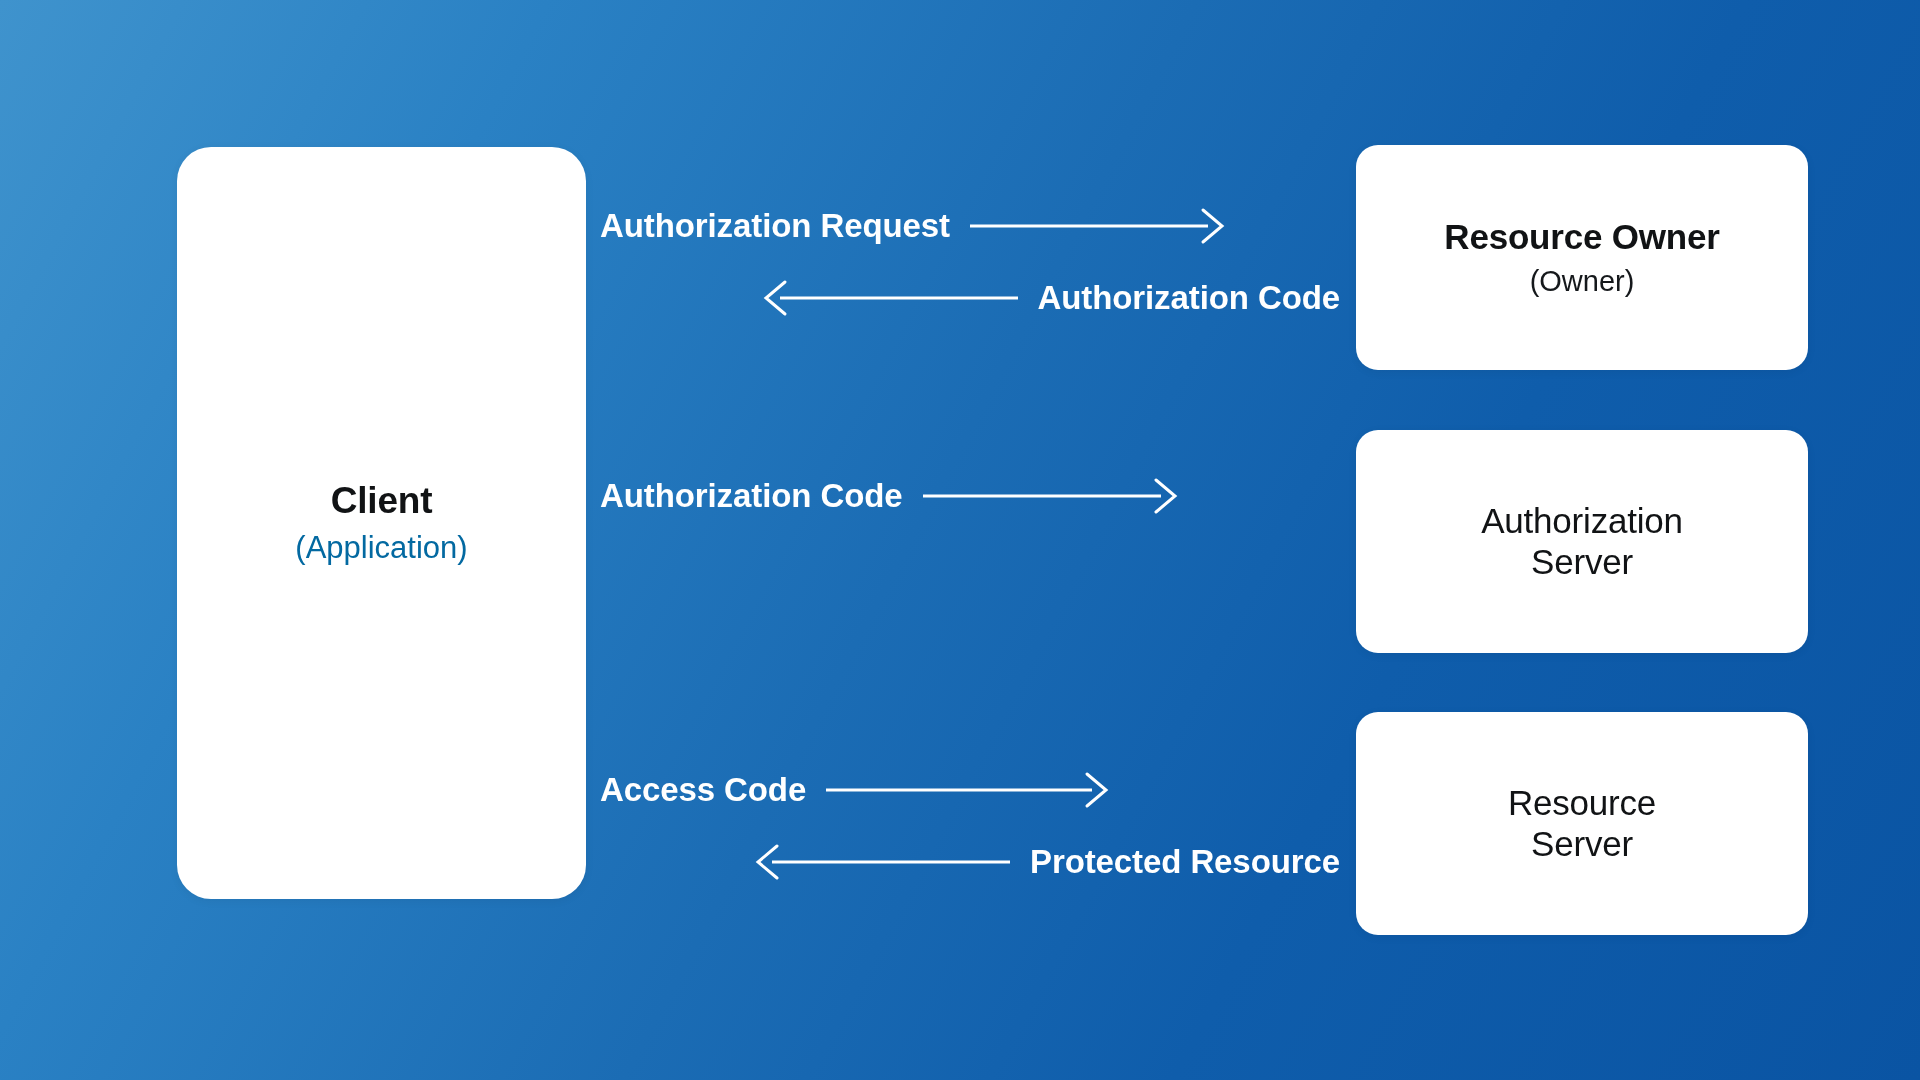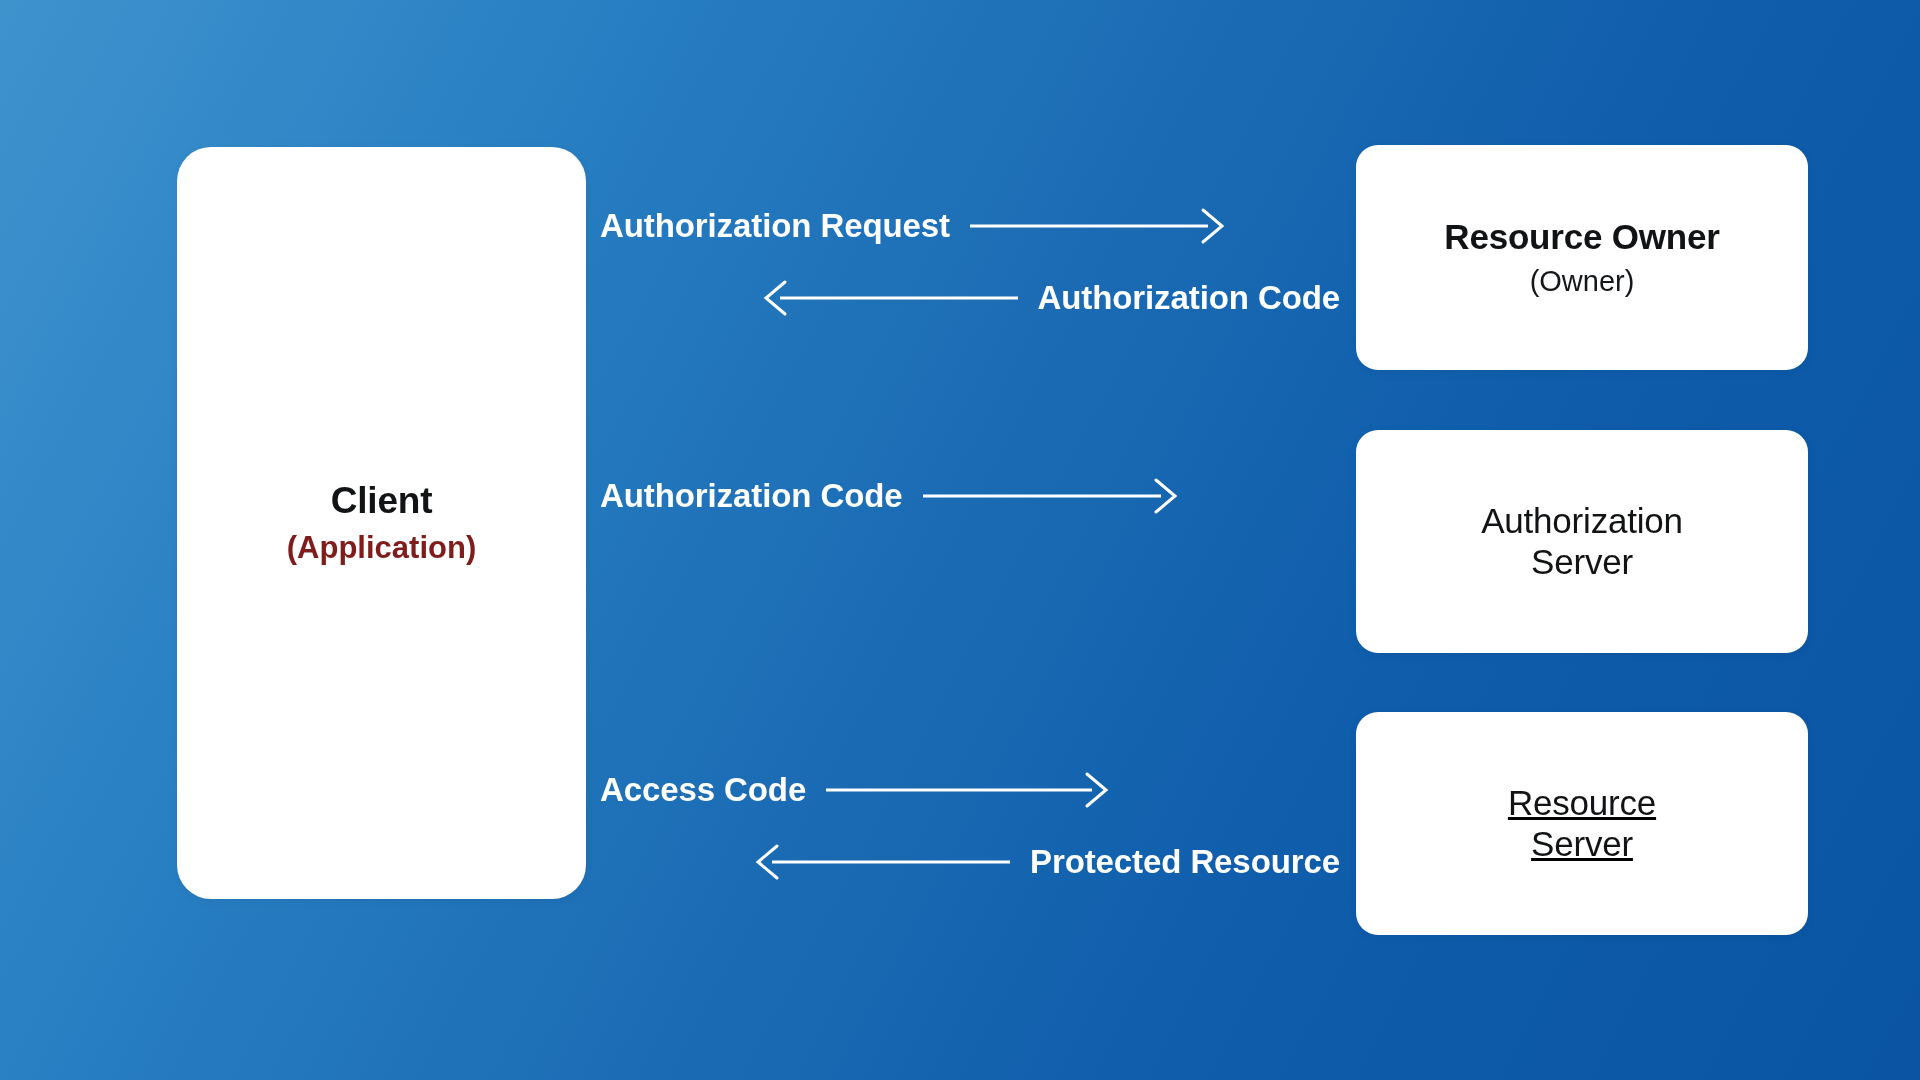--- a/index.html
+++ b/index.html
@@ -20,38 +20,38 @@
     display:flex; flex-direction:column;
     align-items:center; justify-content:center;
     box-shadow:0 2px 10px rgba(0,0,0,0.06);
     margin-left:12px;
   }
   #client-box .title {
     font-size:37px; font-weight:bold; color:#111315;
     letter-spacing:-0.2px; line-height:1.1;
   }
   #client-box .sub {
-    font-size:31px; font-weight:bold; color:#7f1d1d;
+    font-size:31px; font-weight:normal; color:#0369a1;
     margin-top:9px; line-height:1.1;text-align:right;
   }
 
   
   .party-box {
     position:absolute;
     left:1356px; width:452px;
     background:#ffffff;
     border-radius:22px;
     display:flex; flex-direction:column;
     align-items:center; justify-content:center;
     box-shadow:0 2px 10px rgba(0,0,0,0.06);
     text-align:center;
   }
   #box-resource-owner { top:145px;  height:225px; }
   #box-auth-server    { top:430px;  height:223px; }
-  #box-resource-server{ top:712px;  height:223px;text-decoration:underline; }
+  #box-resource-server{ top:712px;  height:223px; }
 
   .party-box .title {
     font-size:35px; color:#111315; line-height:1.17;
     letter-spacing:-0.2px;
   }
   .party-box .title.bold { font-weight:bold; }
   .party-box .sub {
     font-size:29px; color:#15181b; margin-top:7px; line-height:1.15;
   }
 

